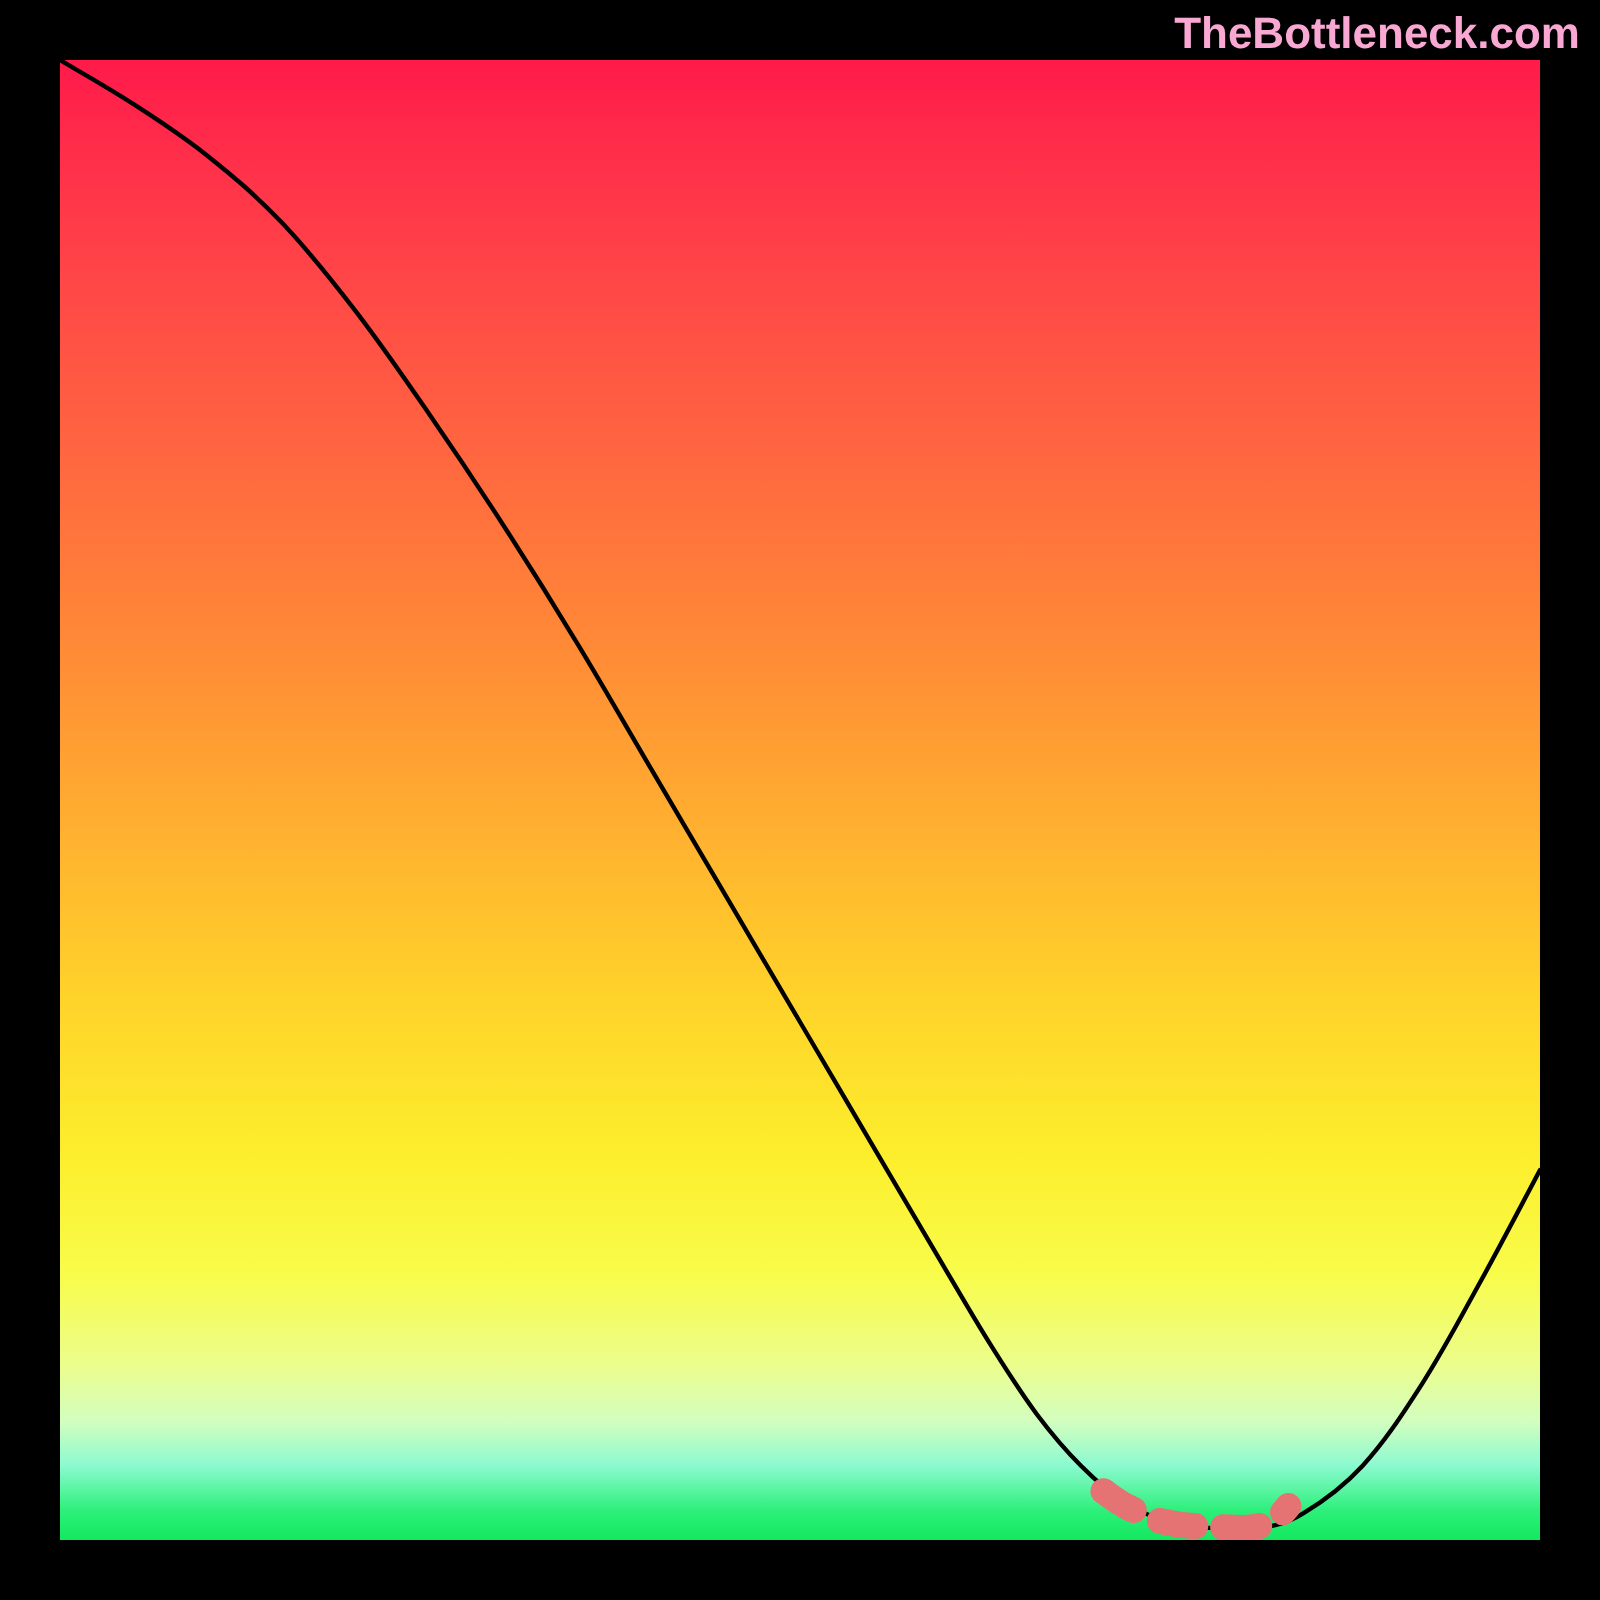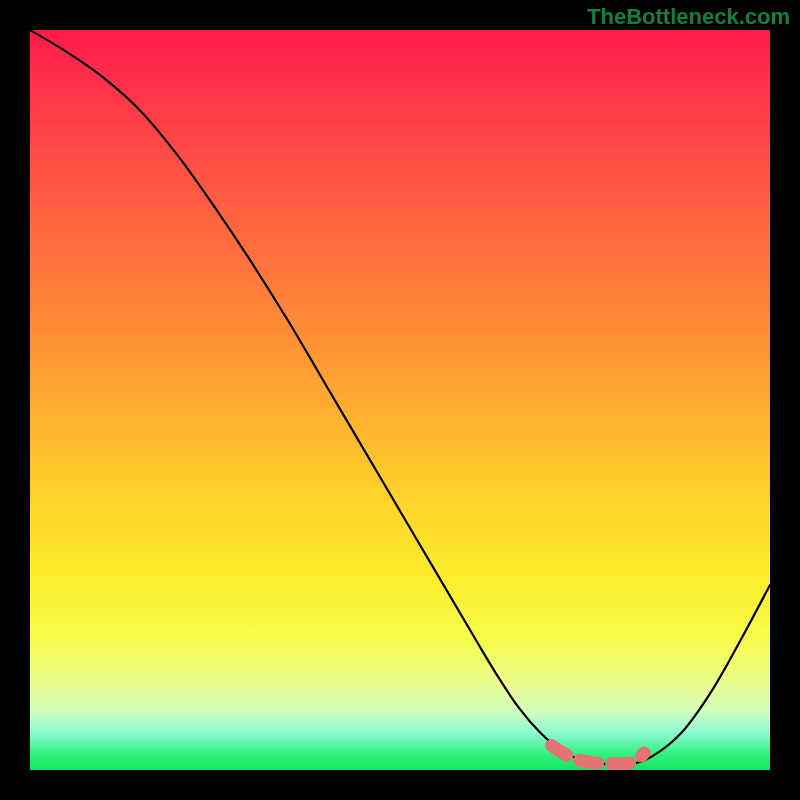--- a/index.html
+++ b/index.html
@@ -10,21 +10,21 @@
     background: #000;
     position: relative;
   }
   .watermark {
     position: absolute;
     top: 4px;
     right: 10px;
     font-family: Arial, Helvetica, sans-serif;
     font-size: 22px;
     font-weight: bold;
-    color: #15803d;
+    color: #f9a8d4;
     z-index: 10;
   }
   .plot-area {
     position: absolute;
     left: 30px;
     top: 30px;
     width: 740px;
     height: 740px;
   }
   .gradient-bg {

